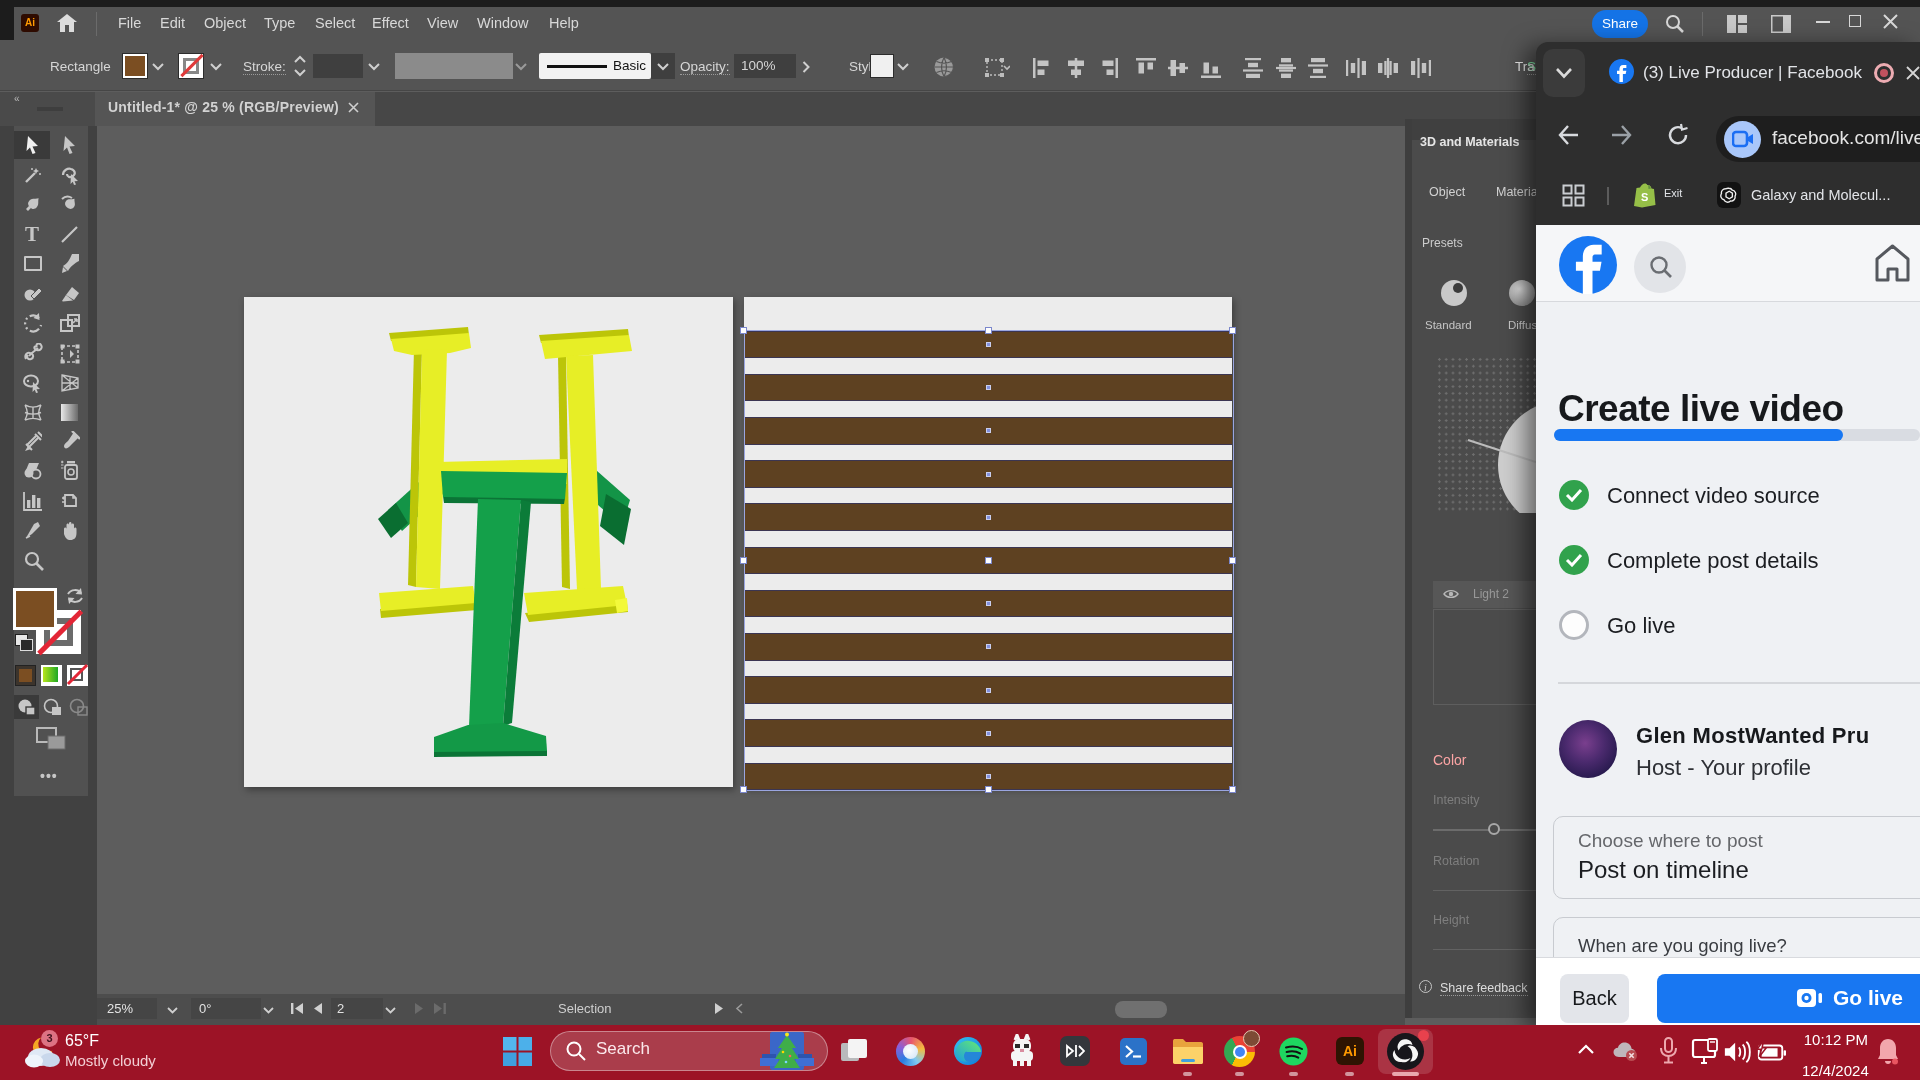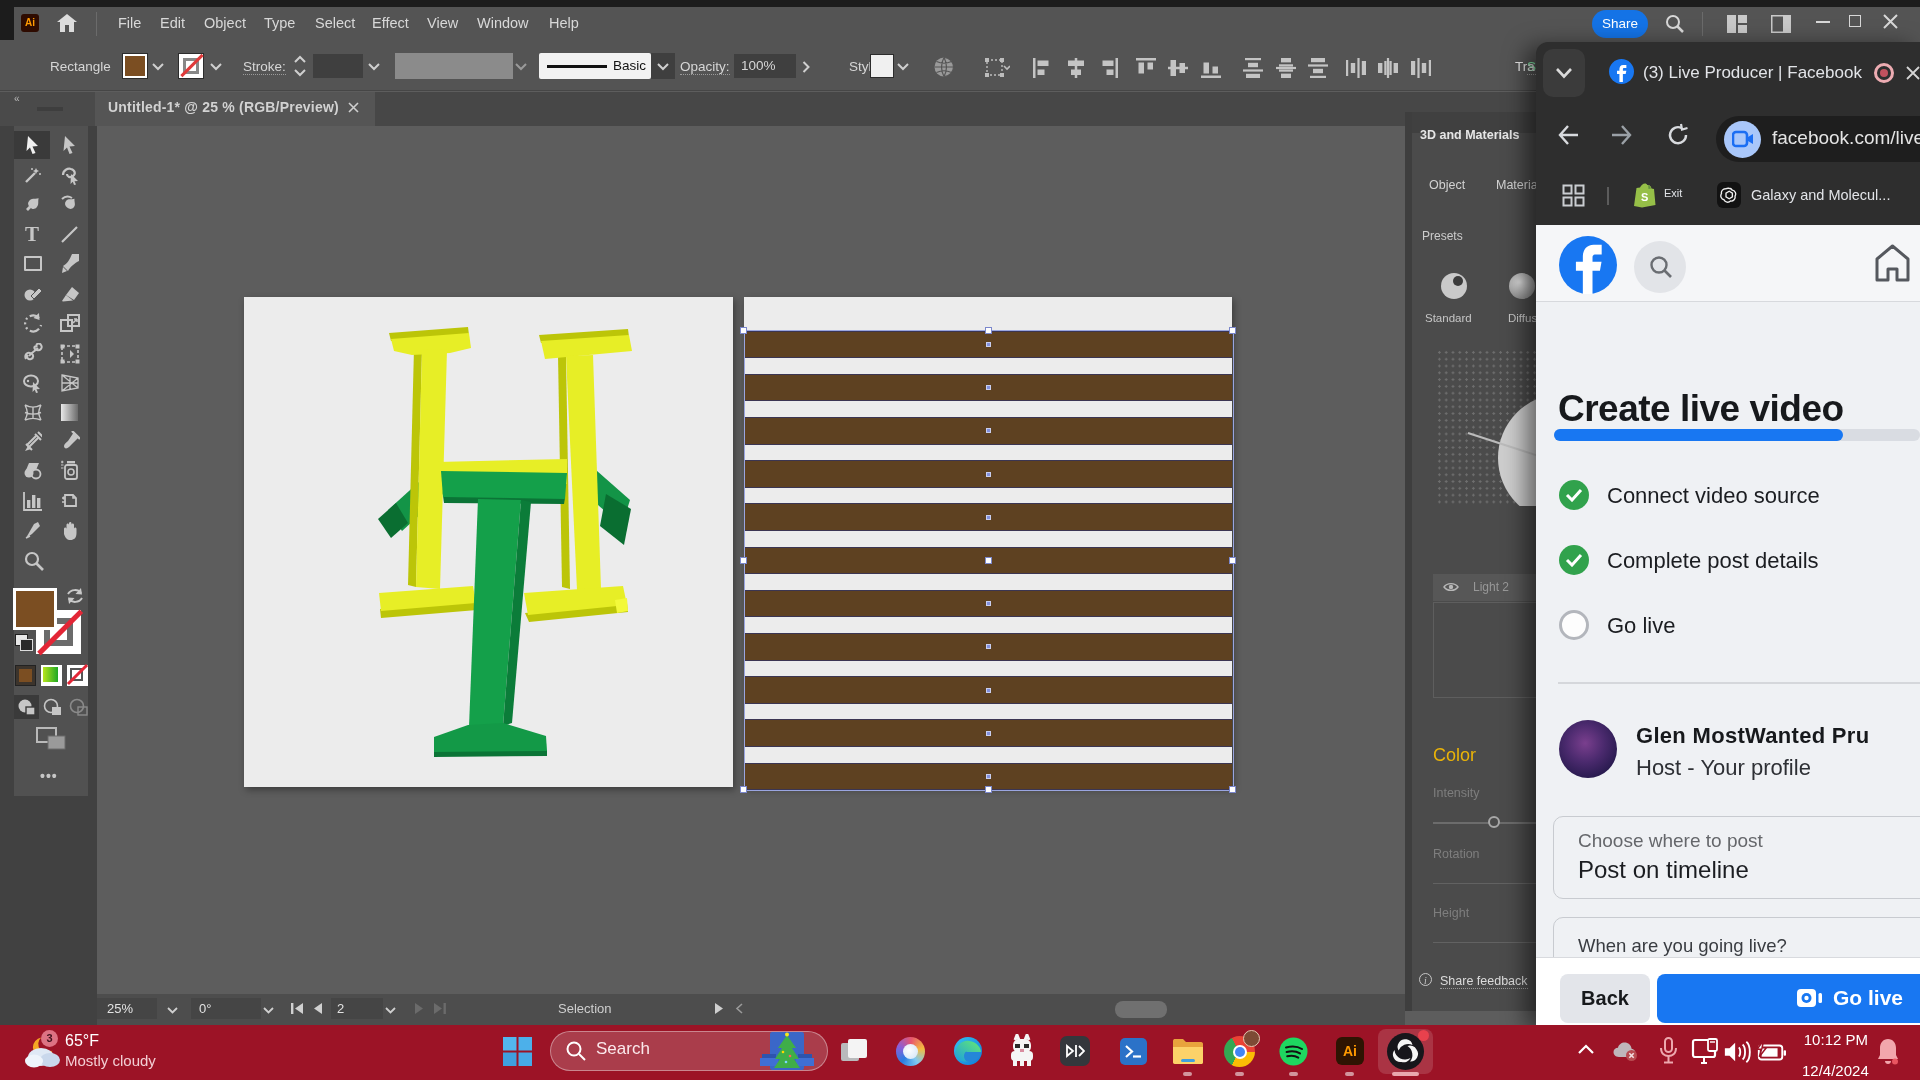--- a/index.html
+++ b/index.html
@@ -456,21 +456,21 @@
       <div class="abs dot" style="top:345.6px;"></div>
       <div class="abs dot" style="top:388.8px;"></div>
       <div class="abs dot" style="top:475.2px;"></div>
       <div class="abs dot" style="top:518.4px;"></div>
       <div class="abs dot" style="top:561.6px;"></div>
       <div class="abs dot" style="top:604.8px;"></div>
       <div class="abs dot" style="top:648px;"></div>
     </div>
   </div>
 
-  <div class="abs" style="left:1405px;top:112px;width:160px;height:899px;background:#4b4b4b;overflow:hidden;" id="panel">
+  <div class="abs" style="left:1405px;top:119px;width:160px;height:899px;background:#4b4b4b;overflow:hidden;" id="panel">
     <div class="abs" style="left:0;top:0;width:160px;height:21px;background:#404040;"></div>
     <div class="abs" style="left:0;top:0;width:7px;height:899px;background:#3e3e3e;"></div>
     <div class="abs" style="left:15px;top:16px;color:#e6e6e6;font-size:12.5px;font-weight:bold;">3D and Materials</div>
     <div class="abs" style="left:24px;top:66px;color:#d2d2d2;font-size:12.5px;">Object</div>
     <div class="abs" style="left:91px;top:66px;color:#d2d2d2;font-size:12.5px;">Material</div>
     <div class="abs" style="left:17px;top:117px;color:#cccccc;font-size:12px;">Presets</div>
     <svg class="abs" style="left:35px;top:160px;" width="28" height="28" viewBox="0 0 28 28">
         <circle cx="14" cy="14" r="13" fill="#c9c9c9"></circle>
         <circle cx="18" cy="9" r="5" fill="#3b3b3b"></circle>
       </svg>
@@ -490,21 +490,21 @@
         <circle cx="126" cy="109" r="64" fill="#cdcdcd"></circle>
         <line x1="32" y1="84" x2="112" y2="110" stroke="#bbbbbb" stroke-width="2"></line>
       </svg>
     <div class="abs" style="left:28px;top:462px;width:132px;height:27px;background:#575757;"></div>
     <svg class="abs" style="left:38px;top:469px;" width="16" height="12" viewBox="0 0 16 12">
         <path d="M1 6 C4 1.5 12 1.5 15 6 C12 10.5 4 10.5 1 6 Z" fill="none" stroke="#b8b8b8" stroke-width="1.4"></path>
         <circle cx="8" cy="6" r="2.2" fill="#b8b8b8"></circle>
       </svg>
     <div class="abs" style="left:68px;top:468px;color:#989898;font-size:12px;">Light 2</div>
     <div class="abs" style="left:28px;top:490px;width:131px;height:96px;border:1px solid #5e5e5e;"></div>
-    <div class="abs" style="left:28px;top:633px;color:#eab308;font-size:18px;">Color</div>
+    <div class="abs" style="left:28px;top:633px;color:#fca5a5;font-size:14px;">Color</div>
     <div class="abs" style="left:28px;top:674px;color:#7e7e7e;font-size:12.5px;">Intensity</div>
     <div class="abs" style="left:28px;top:710px;width:132px;height:1.5px;background:#6c6c6c;"></div>
     <div class="abs" style="left:83px;top:704px;width:12px;height:12px;border-radius:50%;border:2px solid #a8a8a8;background:#4b4b4b;"></div>
     <div class="abs" style="left:28px;top:735px;color:#7e7e7e;font-size:12.5px;">Rotation</div>
     <div class="abs" style="left:28px;top:771px;width:132px;height:1px;background:#626262;"></div>
     <div class="abs" style="left:28px;top:794px;color:#7e7e7e;font-size:12.5px;">Height</div>
     <div class="abs" style="left:28px;top:830px;width:132px;height:1px;background:#626262;"></div>
     <div class="abs" style="left:14px;top:861px;width:13px;height:13px;border-radius:50%;border:1.4px solid #c6c6c6;color:#c6c6c6;font-size:10px;text-align:center;line-height:13px;font-family:'Liberation Serif',serif;font-style:italic;">i</div>
     <div class="abs" style="left:35px;top:862px;color:#dcdcdc;font-size:12.5px;border-bottom:1px dotted #9a9a9a;">Share feedback</div>
   </div>
@@ -636,21 +636,21 @@
   <div class="abs" style="left:22px;top:640px;width:362px;height:1.5px;background:#d5d7db;"></div>
   <div class="abs" style="left:23px;top:678px;width:58px;height:58px;border-radius:50%;background:radial-gradient(circle at 45% 40%, #7a3f8e 0%, #4b2a6e 40%, #23184a 80%);"></div>
   <div class="abs" style="left:100px;top:681px;color:#17191c;font-size:22px;font-weight:bold;letter-spacing:0.3px;white-space:nowrap;">Glen MostWanted Pru</div>
   <div class="abs" style="left:100px;top:713px;color:#2e3035;font-size:22px;white-space:nowrap;">Host - Your profile</div>
   <div class="abs" style="left:17px;top:774px;width:420px;height:83px;border-radius:10px;border:1.5px solid #c8cbd0;"></div>
   <div class="abs" style="left:42px;top:788px;color:#65676b;font-size:19px;">Choose where to post</div>
   <div class="abs" style="left:42px;top:814px;color:#1b1d21;font-size:24px;">Post on timeline</div>
   <div class="abs" style="left:17px;top:875px;width:420px;height:100px;border-radius:10px;border:1.5px solid #c8cbd0;"></div>
   <div class="abs" style="left:42px;top:893px;color:#393c41;font-size:18.5px;">When are you going live?</div>
   <div class="abs" style="left:0;top:915px;width:384px;height:68px;background:#ffffff;border-top:1px solid #d8dade;"></div>
-  <div class="abs" style="left:24px;top:932px;width:90px;height:49px;border-radius:8px;background:#e3e5ea;color:#17191c;font-size:20px;font-weight:bold;text-align:center;line-height:49px;">Back</div>
+  <div class="abs" style="left:24px;top:932px;width:69px;height:49px;border-radius:8px;background:#e3e5ea;color:#17191c;font-size:20px;font-weight:normal;text-align:center;line-height:49px;">Back</div>
   <div class="abs" style="left:121px;top:932px;width:299px;height:49px;border-radius:8px;background:#1877f2;"></div>
   <svg class="abs" style="left:260px;top:944px;" width="28" height="24" viewBox="0 0 28 24">
       <rect x="1" y="3" width="19" height="18" rx="4" fill="#fff"></rect>
       <circle cx="10.5" cy="12" r="5" fill="#1877f2"></circle>
       <circle cx="10.5" cy="12" r="2.2" fill="#fff"></circle>
       <rect x="22.5" y="7" width="3.5" height="10" rx="1.5" fill="#fff"></rect>
     </svg>
   <div class="abs" style="left:297px;top:944px;color:#fff;font-size:21px;font-weight:bold;">Go live</div>
 </div>
 

